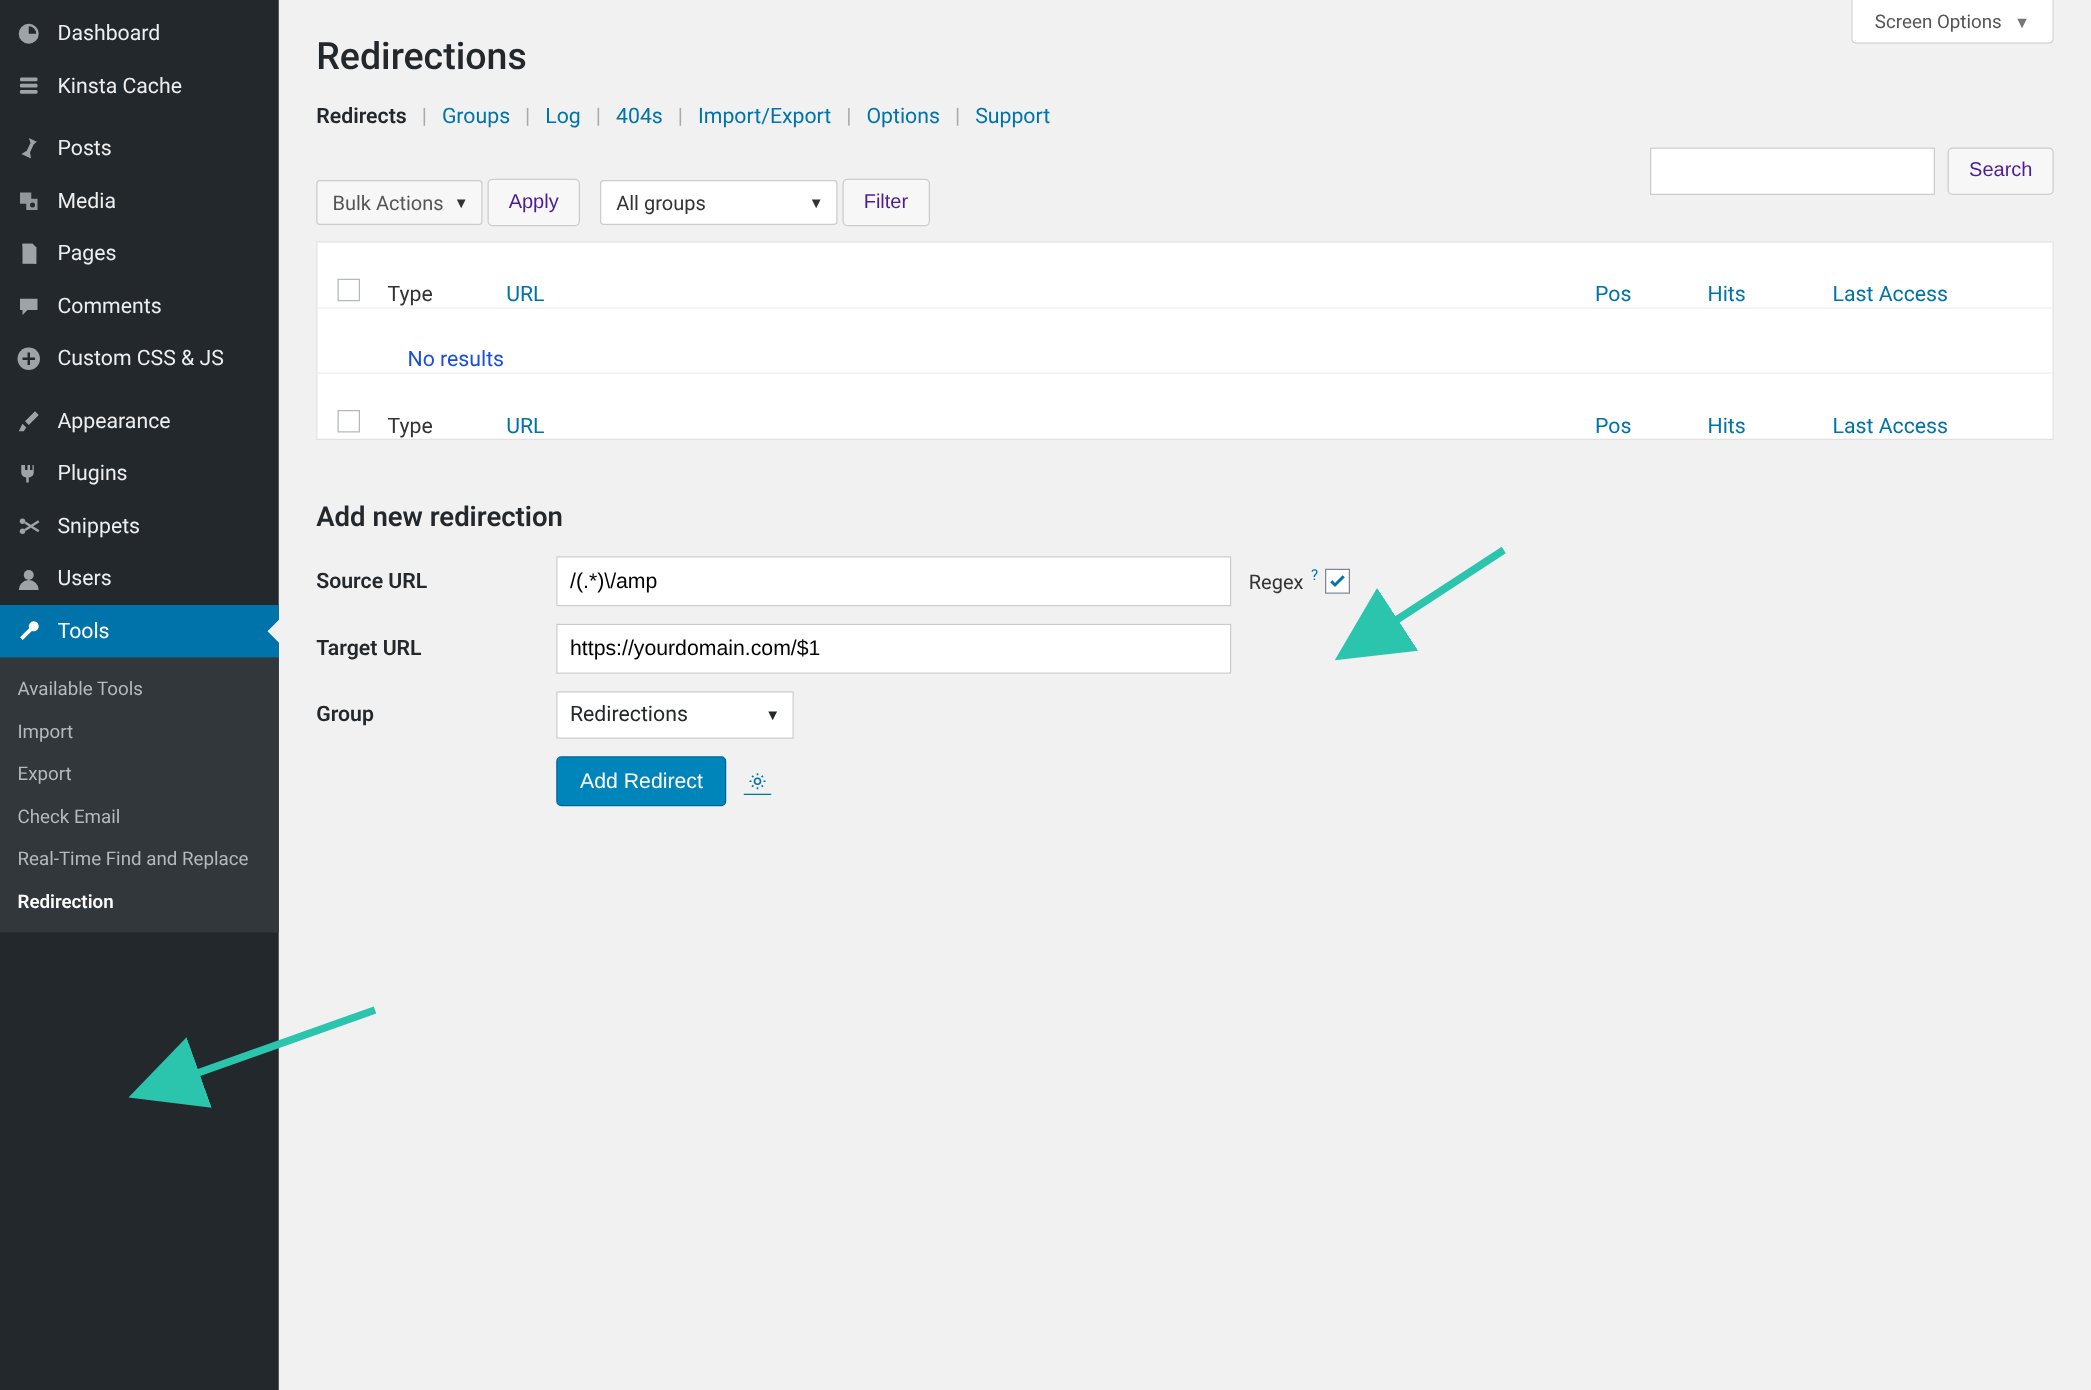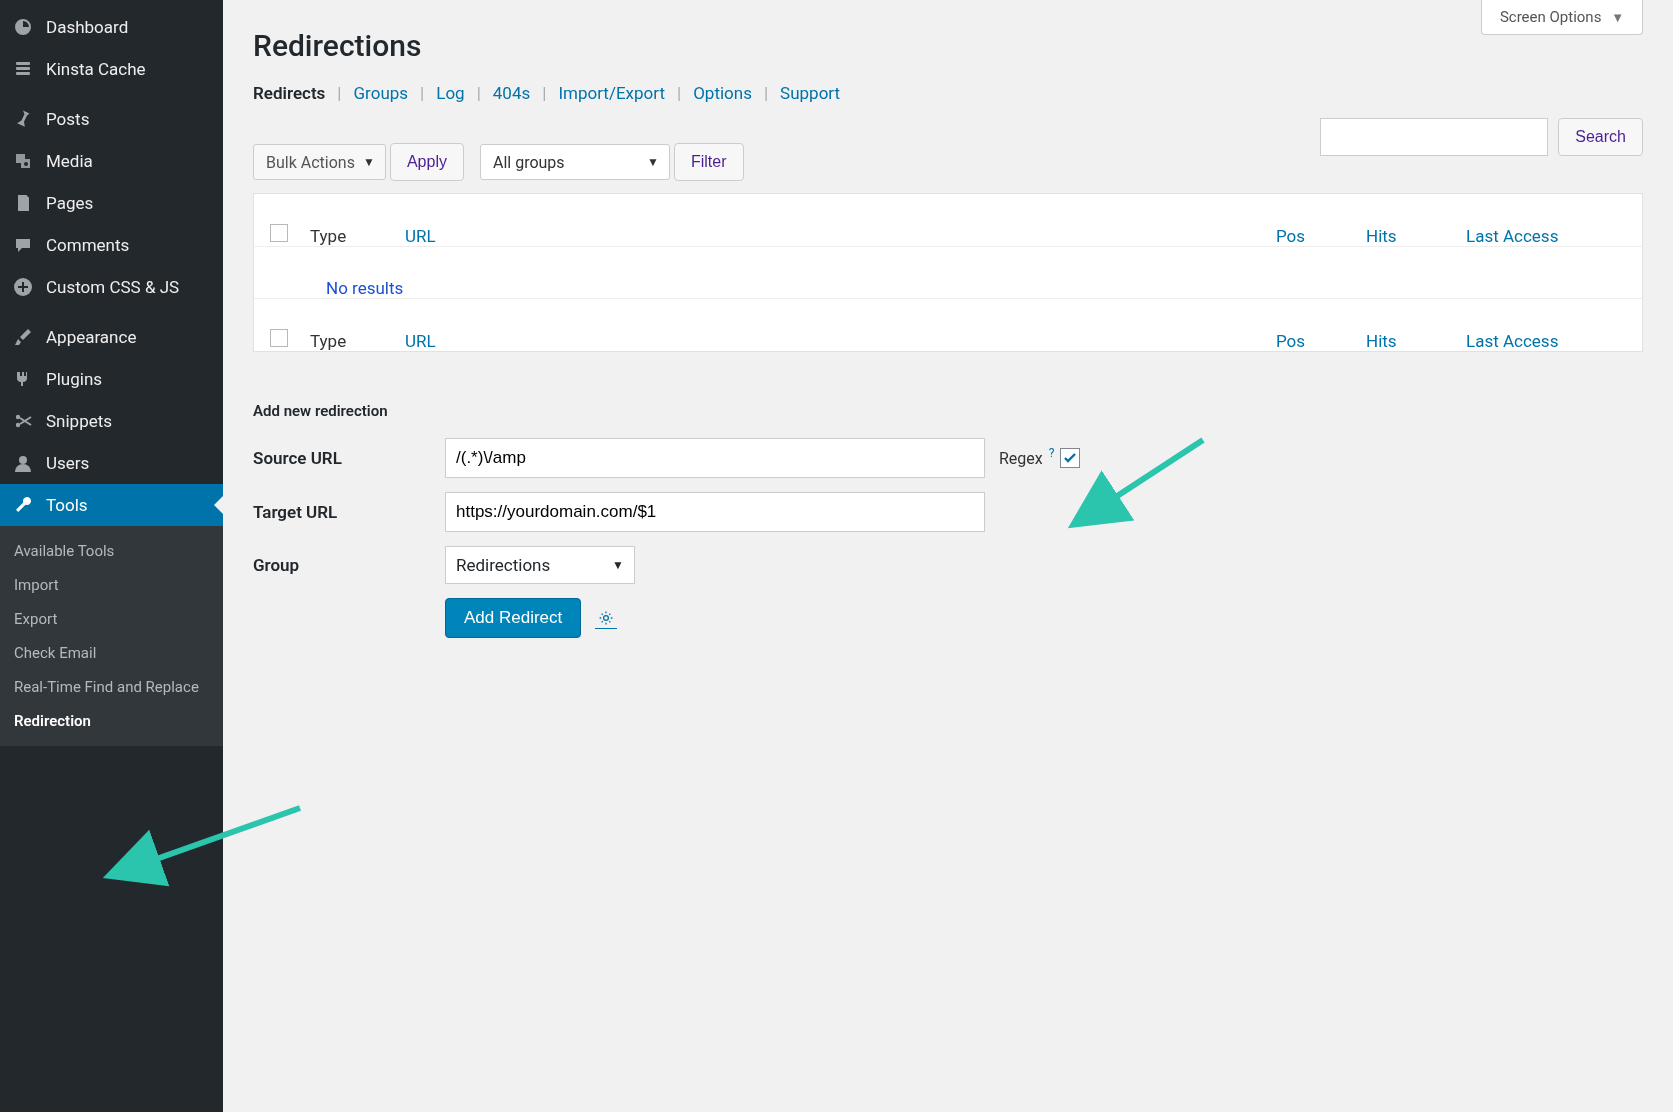--- a/index.html
+++ b/index.html
@@ -98,21 +98,21 @@
   .tbl .col-pos{width:90px;}
   .tbl .col-hits{width:100px;}
   .tbl .col-last{width:160px;}
   .tbl .hdlink{color:var(--link);cursor:pointer;}
   .tbl .noresults{color:#1d4ed8;padding-left:56px;}
   .cb{
     width:18px;height:18px;border:1px solid #b4b9be;background:#fff;display:inline-block;
   }
   .tbl-divider{height:1px;background:#eee;}
   
-  h2.formtitle{font-size:15px;font-weight:600;margin:50px 0 18px;}
+  h2.formtitle{font-size:22px;font-weight:600;margin:50px 0 18px;}
   .form-row{display:flex;align-items:center;margin-bottom:14px;}
   .form-row .label{width:192px;font-size:17px;font-weight:600;}
   .form-row input.txt{
     width:540px;height:40px;border:1px solid #ccc;padding:0 10px;font-size:17px;background:#fff;
   }
   .form-row .select-sm{
     height:38px;border:1px solid #ccc;background:#fff;padding:0 30px 0 10px;font-size:17px;
     position:relative;display:inline-flex;align-items:center;min-width:190px;cursor:pointer;
   }
   .form-row .select-sm .tri{position:absolute;right:10px;font-size:12px;}

